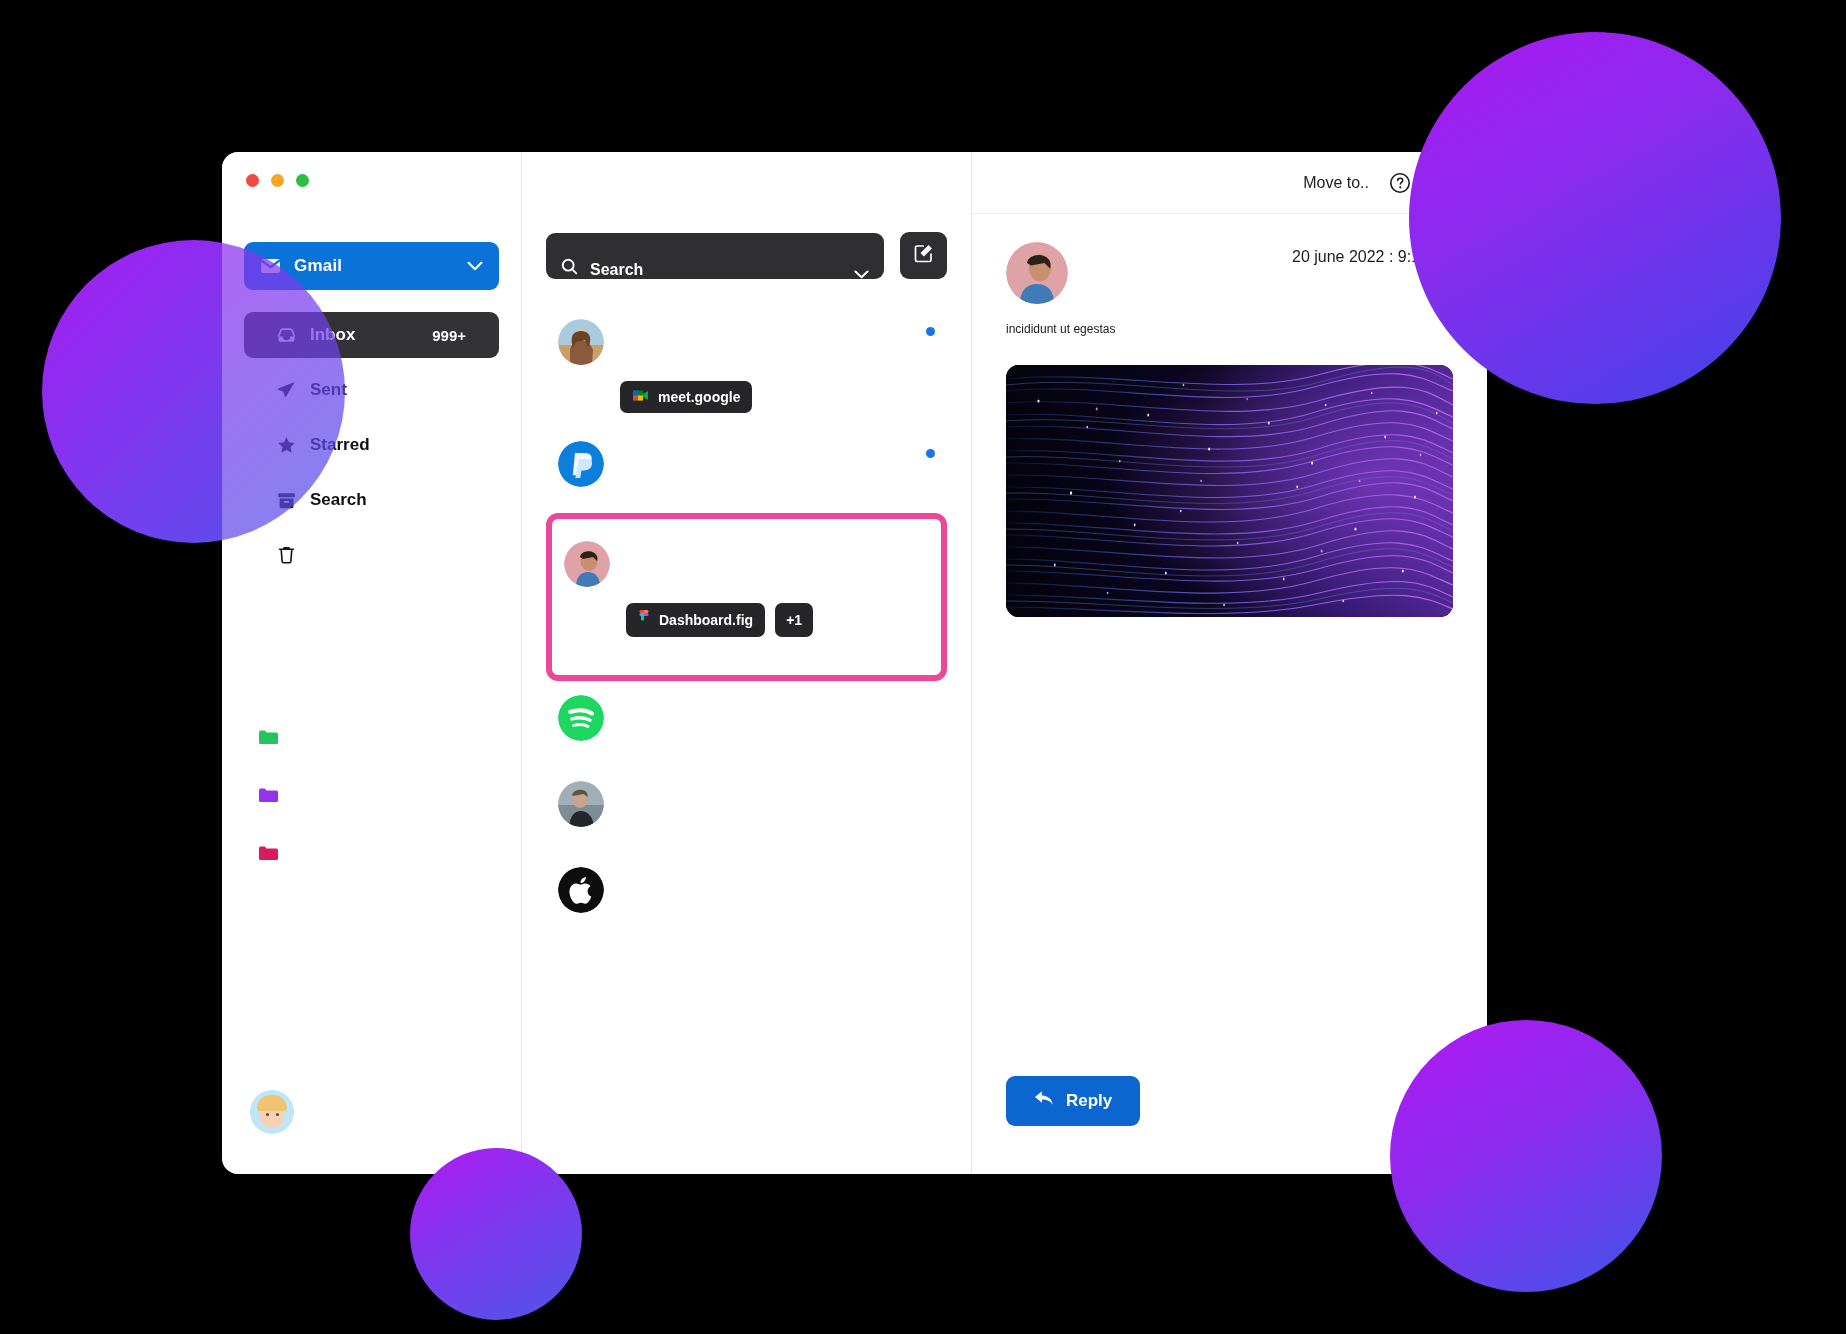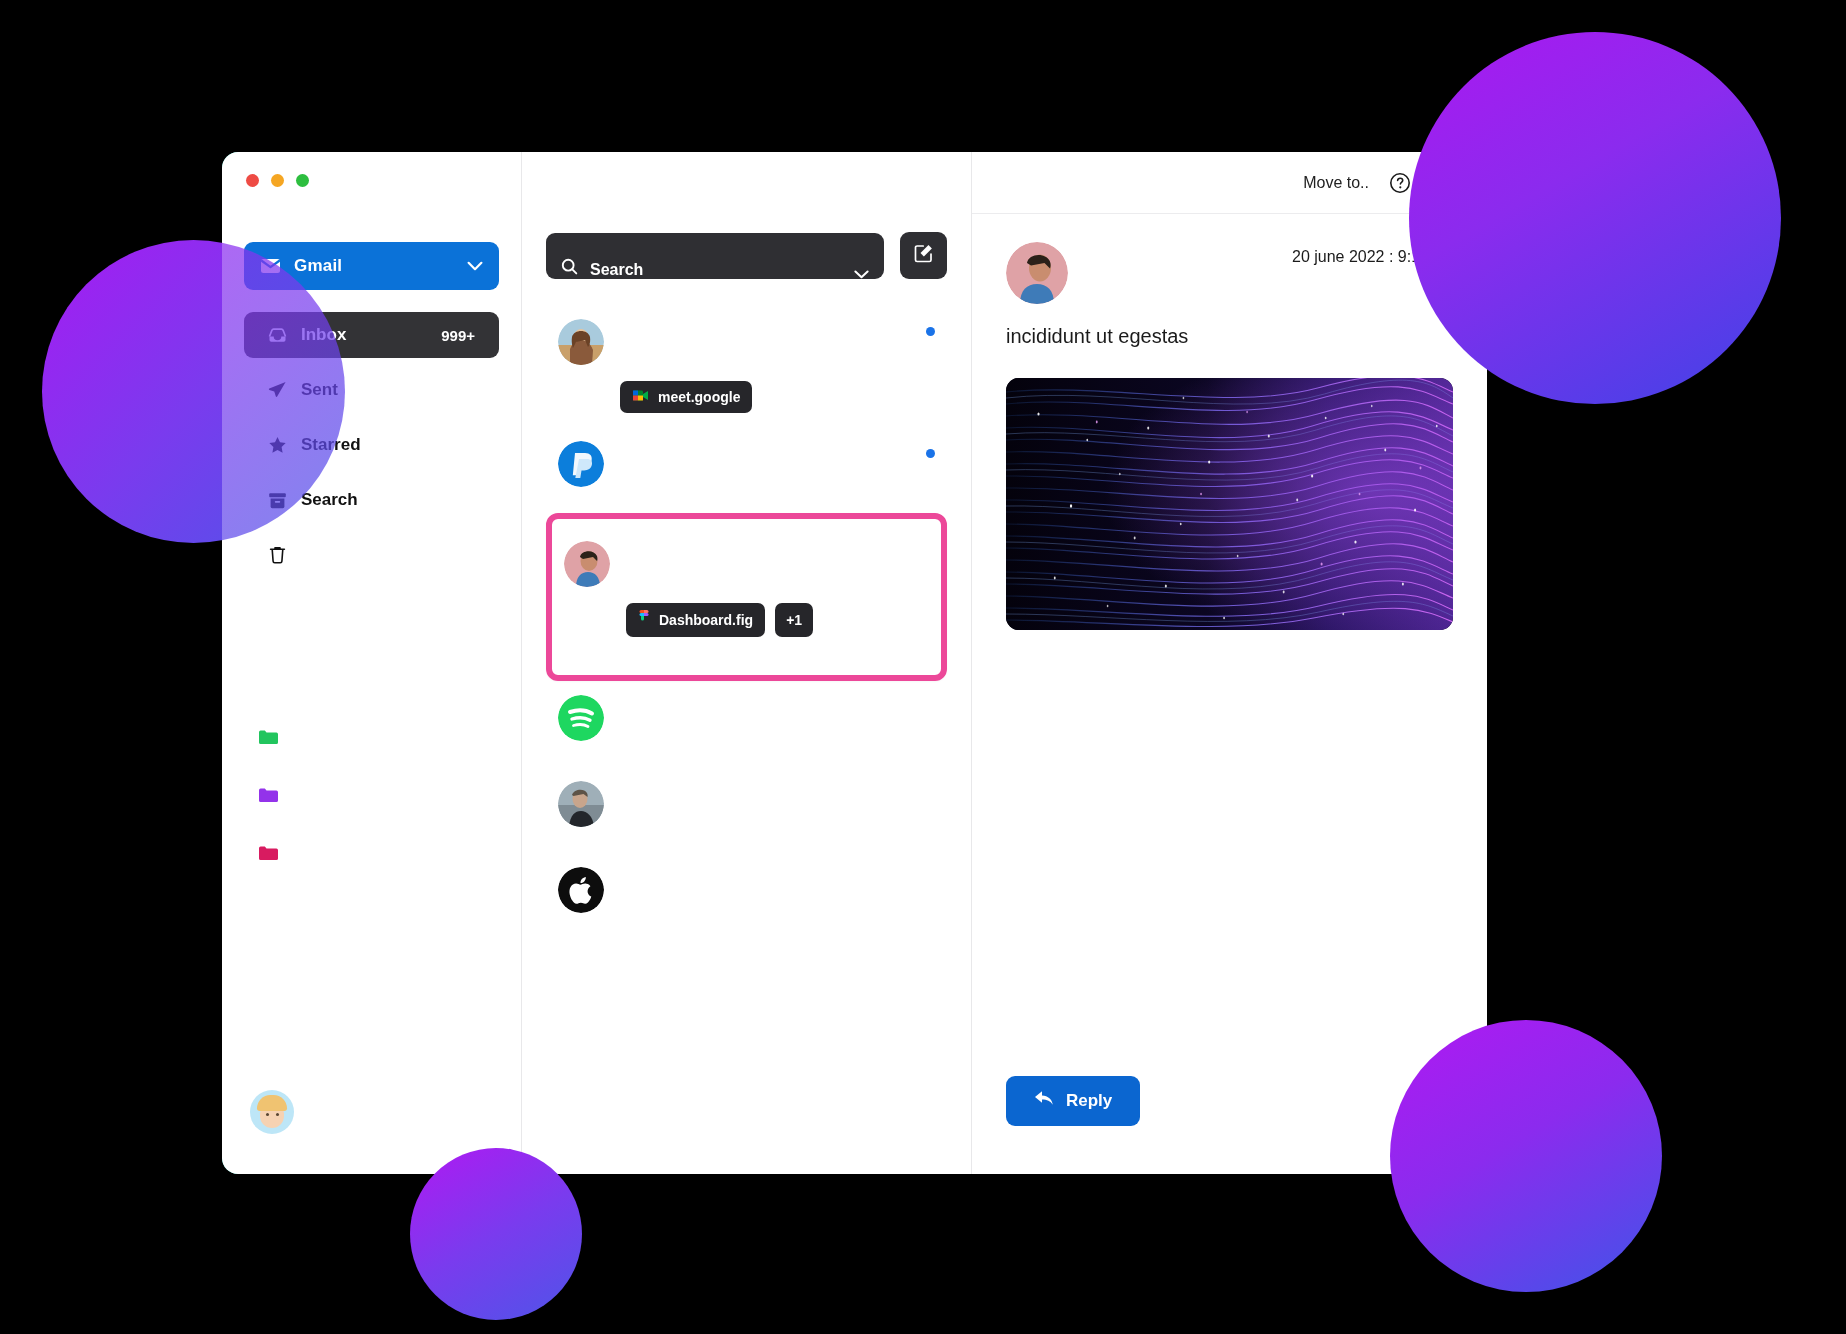--- a/index.html
+++ b/index.html
@@ -63,21 +63,21 @@
     margin-bottom: 22px;
   }
   .account-btn .ico { margin-right: 13px; display: flex; }
   .account-btn .chev { margin-left: auto; display: flex; }
 
   .nav-item {
     display: flex;
     align-items: center;
     height: 46px;
     border-radius: 9px;
-    padding: 0 24px;
+    padding: 0 33px;
     font-size: 17px;
     font-weight: bold;
     color: #111;
     margin-bottom: 9px;
   }
   .nav-item .ico { margin-right: 14px; display: flex; width: 19px; justify-content: center; }
   .nav-item.active { background: #333336; color: #ffffff; }
   .nav-item .badge { margin-left: auto; font-size: 15px; font-weight: bold; }
 
   .folders { margin-top: 130px; padding: 0 22px; }
@@ -180,21 +180,21 @@
 
   .read-top {
     display: flex; padding: 28px 34px 0 34px;
   }
   .big-avatar { width: 62px; height: 62px; border-radius: 50%; overflow: hidden; flex: 0 0 62px; }
   .read-meta { margin-left: auto; text-align: right; padding-top: 6px; }
   .read-date { font-size: 16px; color: #1b1b1b; }
   .read-folder { margin-top: 14px; display: flex; justify-content: flex-end; }
 
   .read-snippet {
-    padding: 16px 34px 0 34px; font-size: 20px; color: #1b1b1b;
+    padding: 16px 34px 0 34px; font-size: 12px; color: #1b1b1b;
     line-height: 1.6; max-width: 660px;
   }
 
   .hero-wrap { padding: 26px 34px 0 34px; }
   .hero {
     width: 100%; height: 252px; border-radius: 13px; overflow: hidden;
     background: #050313; position: relative;
   }
   .hero svg { display: block; width: 100%; height: 100%; }
 

